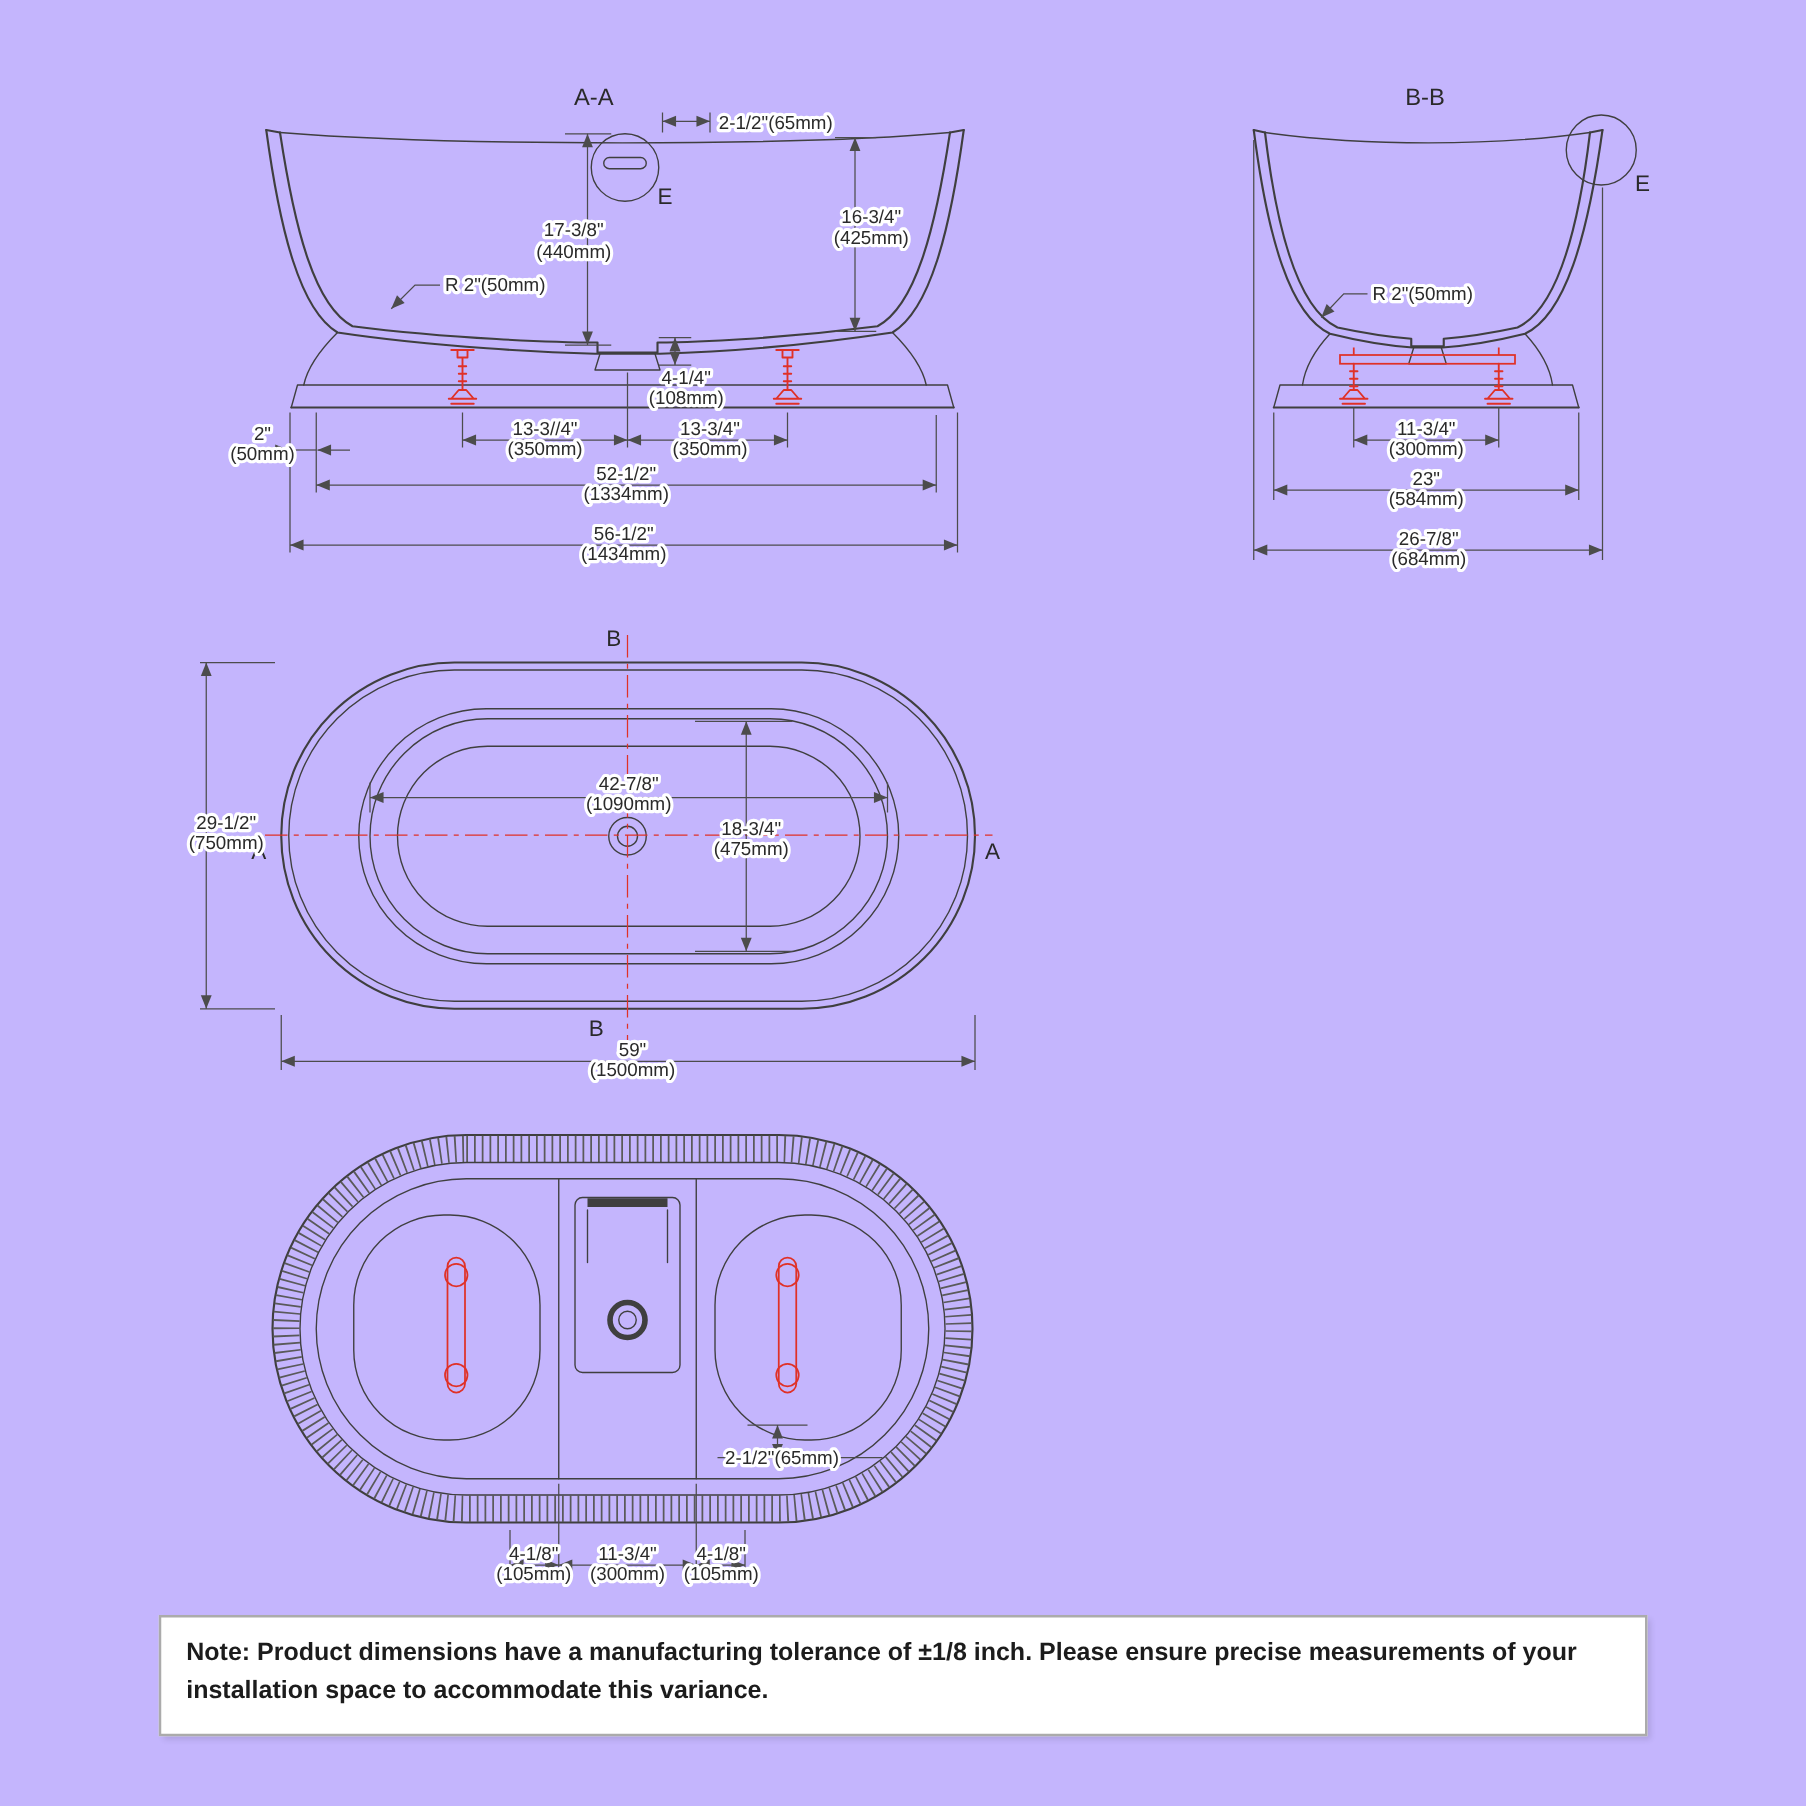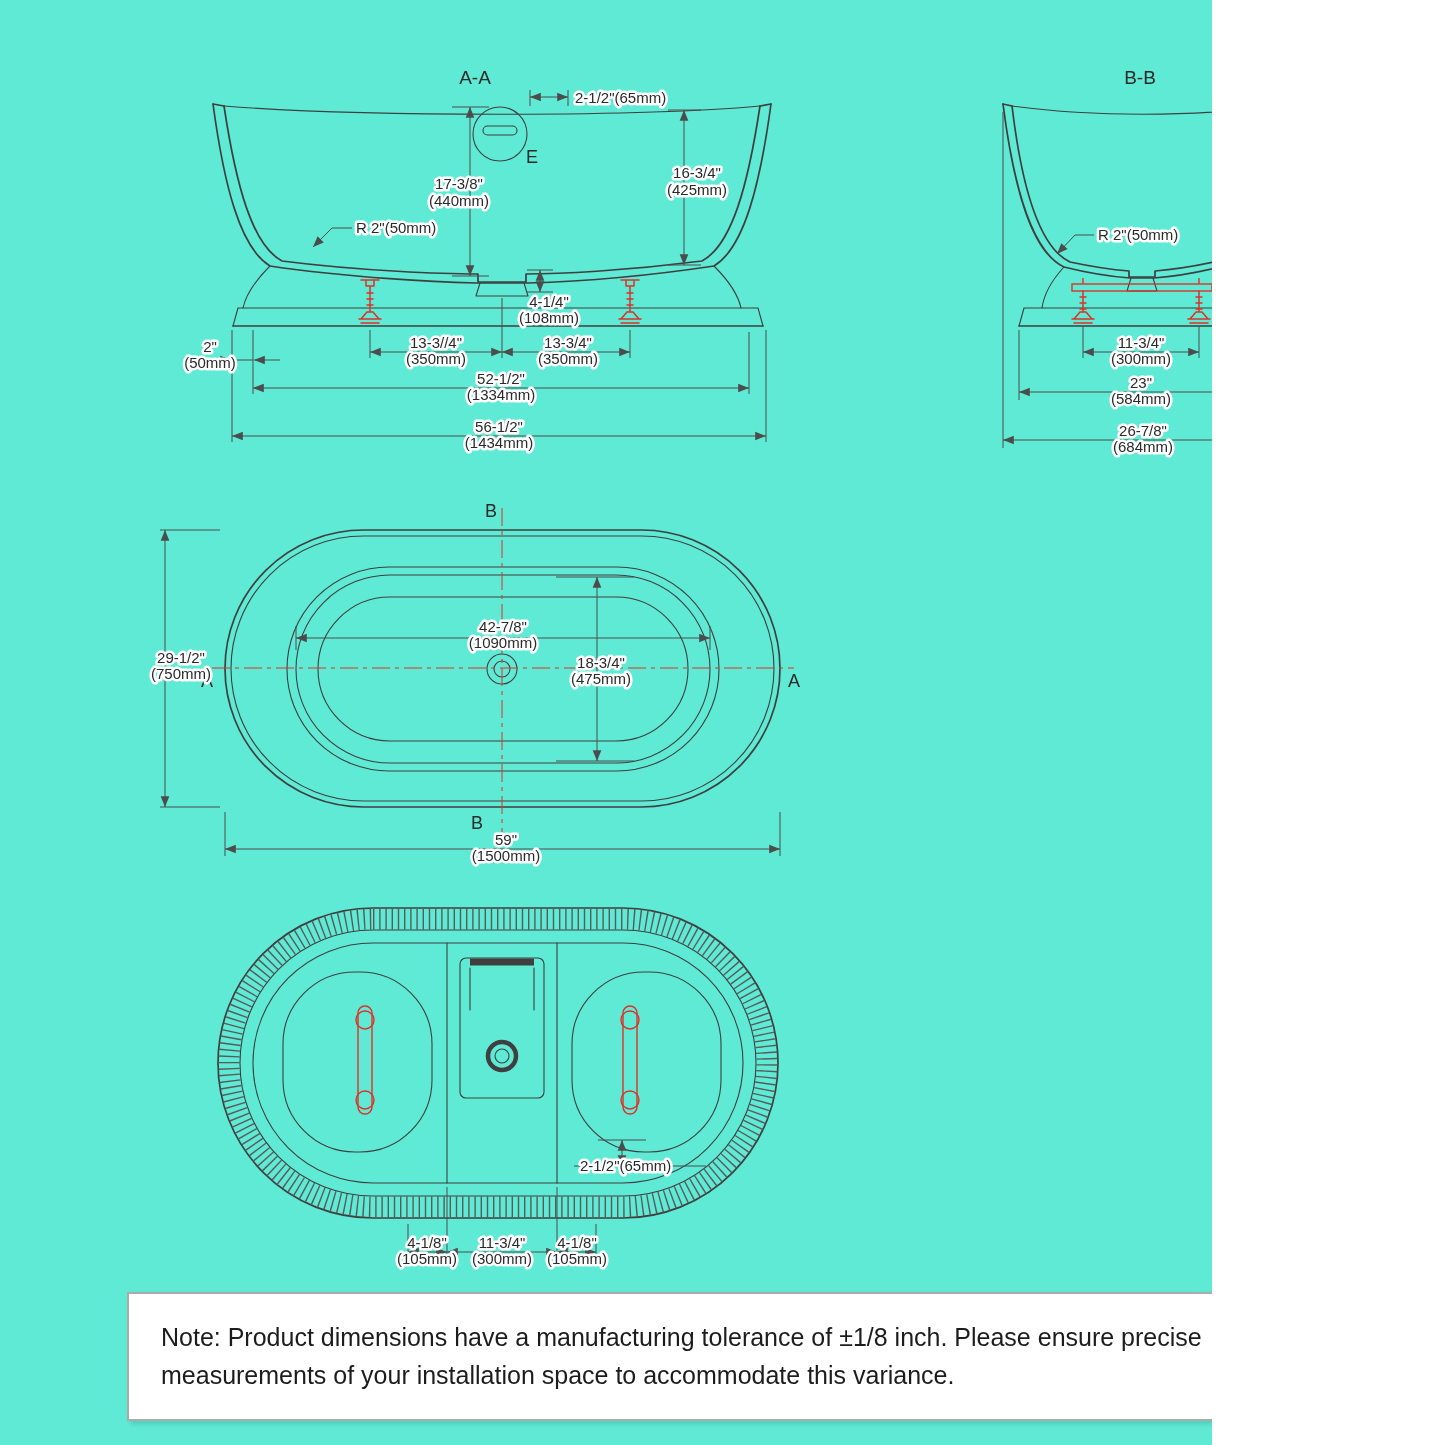--- a/index.html
+++ b/index.html
@@ -1,34 +1,34 @@
 <!DOCTYPE html>
 <html><head>
 <meta charset="utf-8">
 <style>
   html,body{margin:0;padding:0;background:#ffffff;}
-  .page{position:relative;width:1212px;height:1445px;background:#5eead4;
+  .page{position:relative;width:1445px;height:1445px;background:#c4b5fd;
         font-family:"Liberation Sans","DejaVu Sans",sans-serif;overflow:hidden;}
   svg{position:absolute;top:0;left:0;}
   .outline{fill:none;stroke:#3f3f3f;stroke-width:1.7;stroke-linecap:round;stroke-linejoin:round;}
   .thin{fill:none;stroke:#3f3f3f;stroke-width:1.1;stroke-linecap:round;stroke-linejoin:round;}
   .dimline{fill:none;stroke:#4c4c4c;stroke-width:1;}
   .red{fill:none;stroke:#e03127;stroke-width:1.5;stroke-linecap:round;stroke-linejoin:round;}
   .redthin{fill:none;stroke:#e03127;stroke-width:1.4;}
   .centerline{fill:none;stroke:#e03127;stroke-width:1;stroke-dasharray:18 5 4 5;}
   .ribs{fill:none;stroke:#5a5a5a;stroke-width:21;stroke-dasharray:1.4 4.8;}
   text{fill:#2a2a2a;}
   text.dim{font-size:15px;text-anchor:middle;stroke:#fff;stroke-width:5px;paint-order:stroke;stroke-linejoin:round;}
   text.dimleft{text-anchor:start;}
   text.title{font-size:19px;text-anchor:middle;}
   text.cut{font-size:18px;text-anchor:middle;}
   .note-box{position:absolute;left:127px;top:1292px;width:1191px;min-height:97px;
             border:2px solid #ababab;background:#fff;box-sizing:border-box;
             padding:13px 20px;box-shadow:3px 3px 5px rgba(0,0,0,0.12);}
-  .note-box p{margin:12px;font-size:25px;line-height:1.5;color:#1c1c1c;}
+  .note-box p{margin:0;font-size:20px;line-height:1.5;color:#1c1c1c;font-weight:bold;}
 </style>
 </head>
 <body>
 
 <div class="page">
 <svg width="1445" height="1445" viewBox="0 0 1445 1445">
   <defs>
     <marker id="arr" viewBox="0 0 12 12" refX="11" refY="6" markerWidth="13" markerHeight="13" markerUnits="userSpaceOnUse" orient="auto-start-reverse">
       <path d="M1,2 L11,6 L1,10 Z" fill="#4c4c4c"></path>
     </marker>

